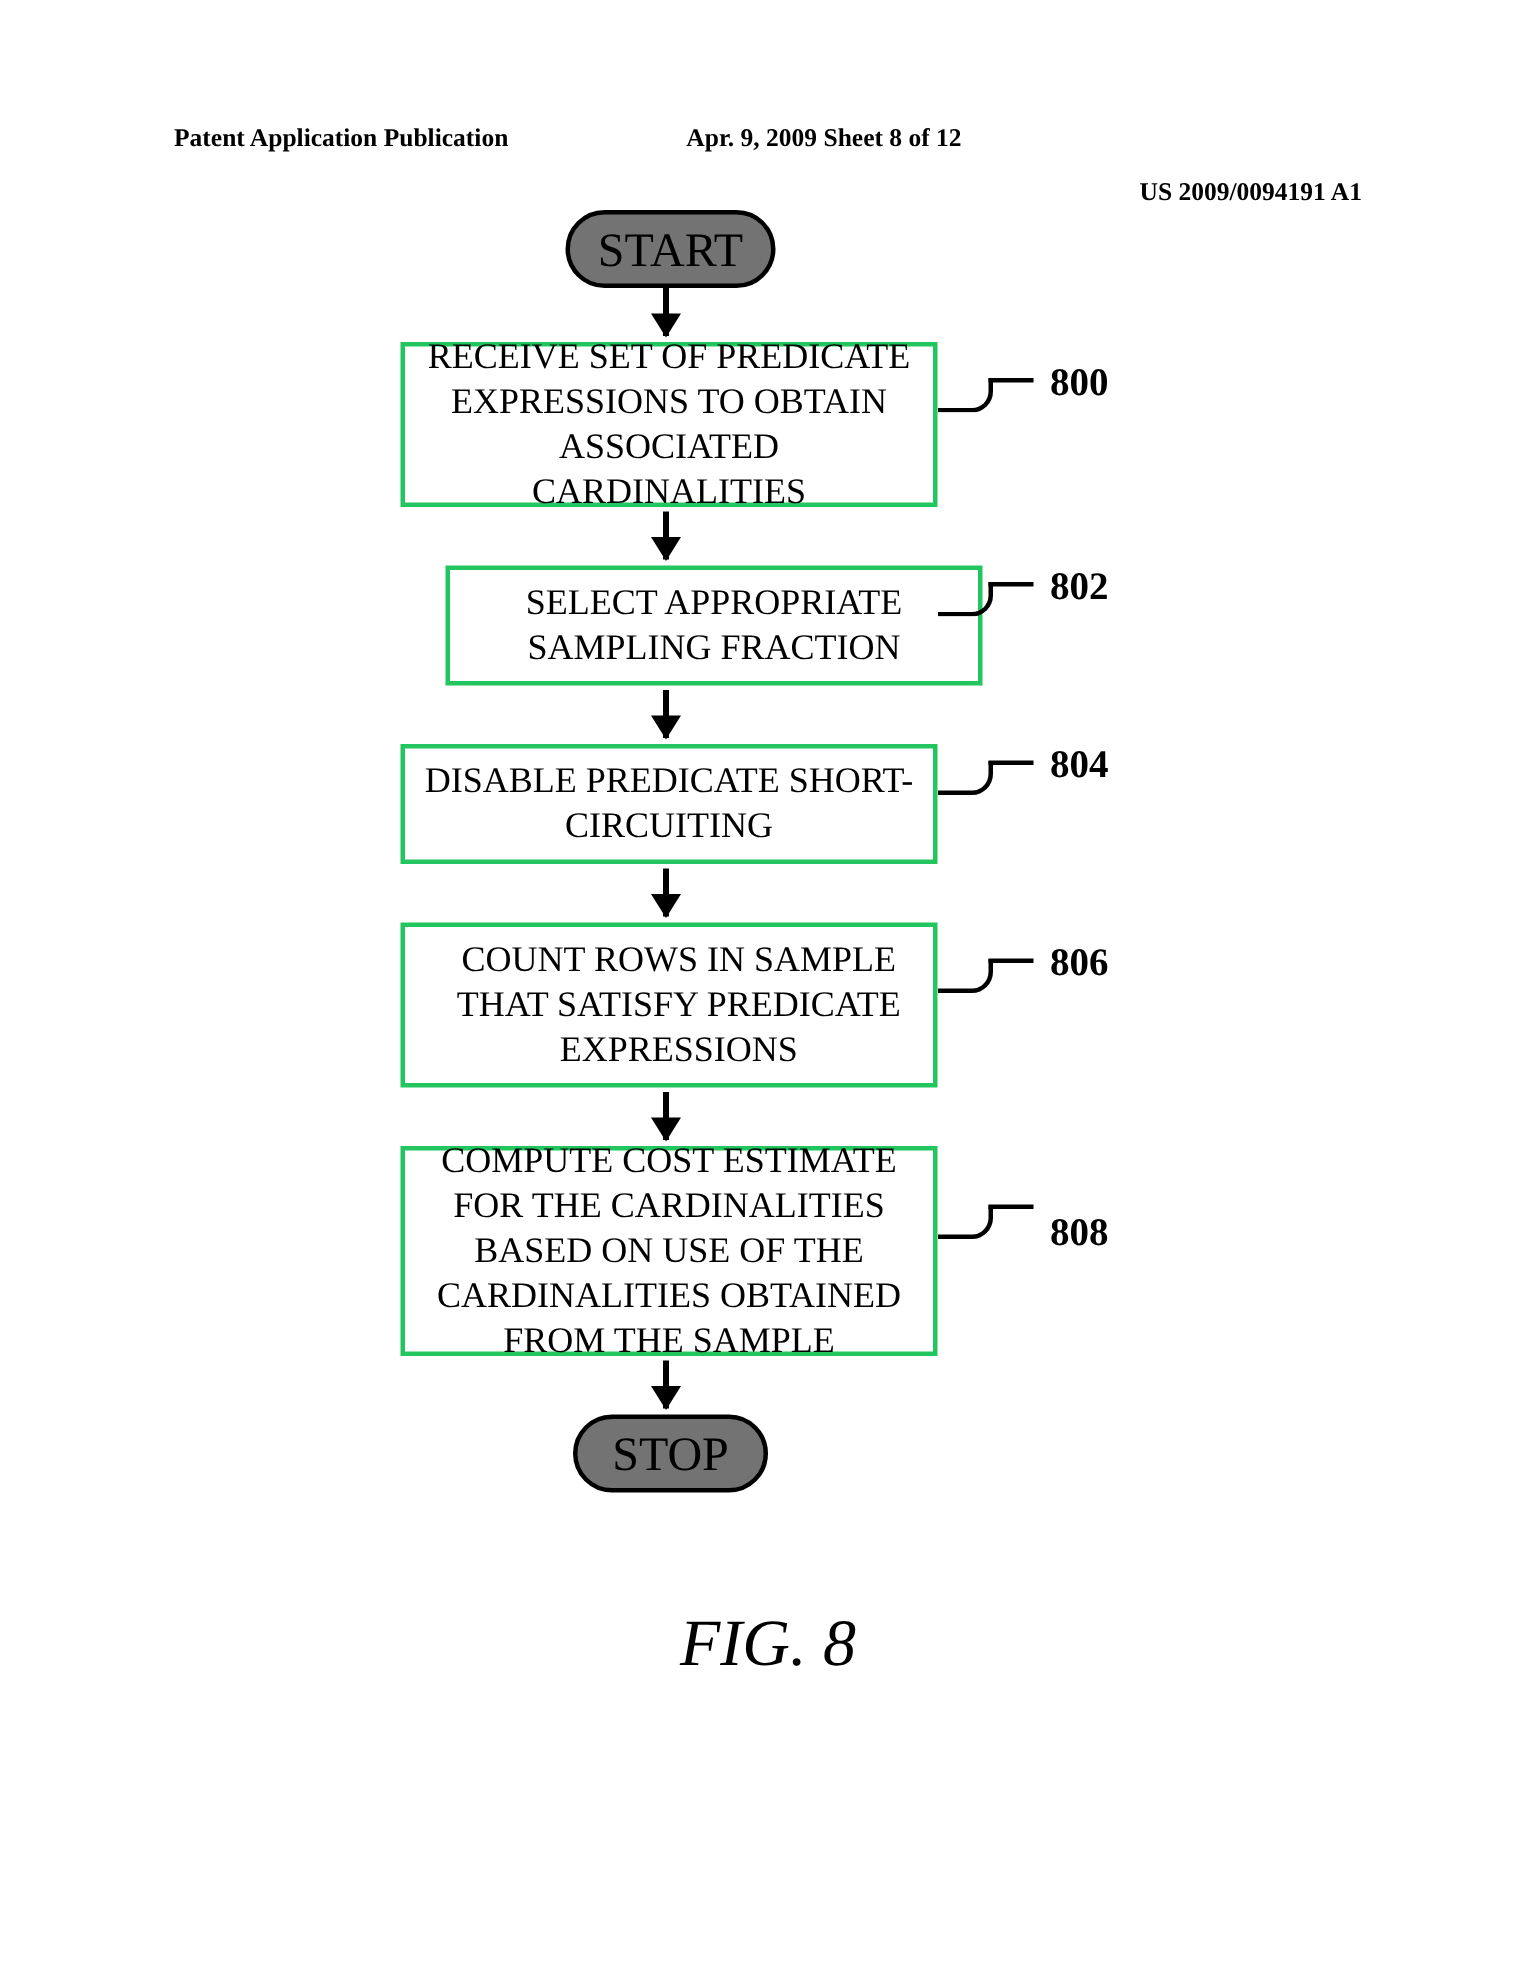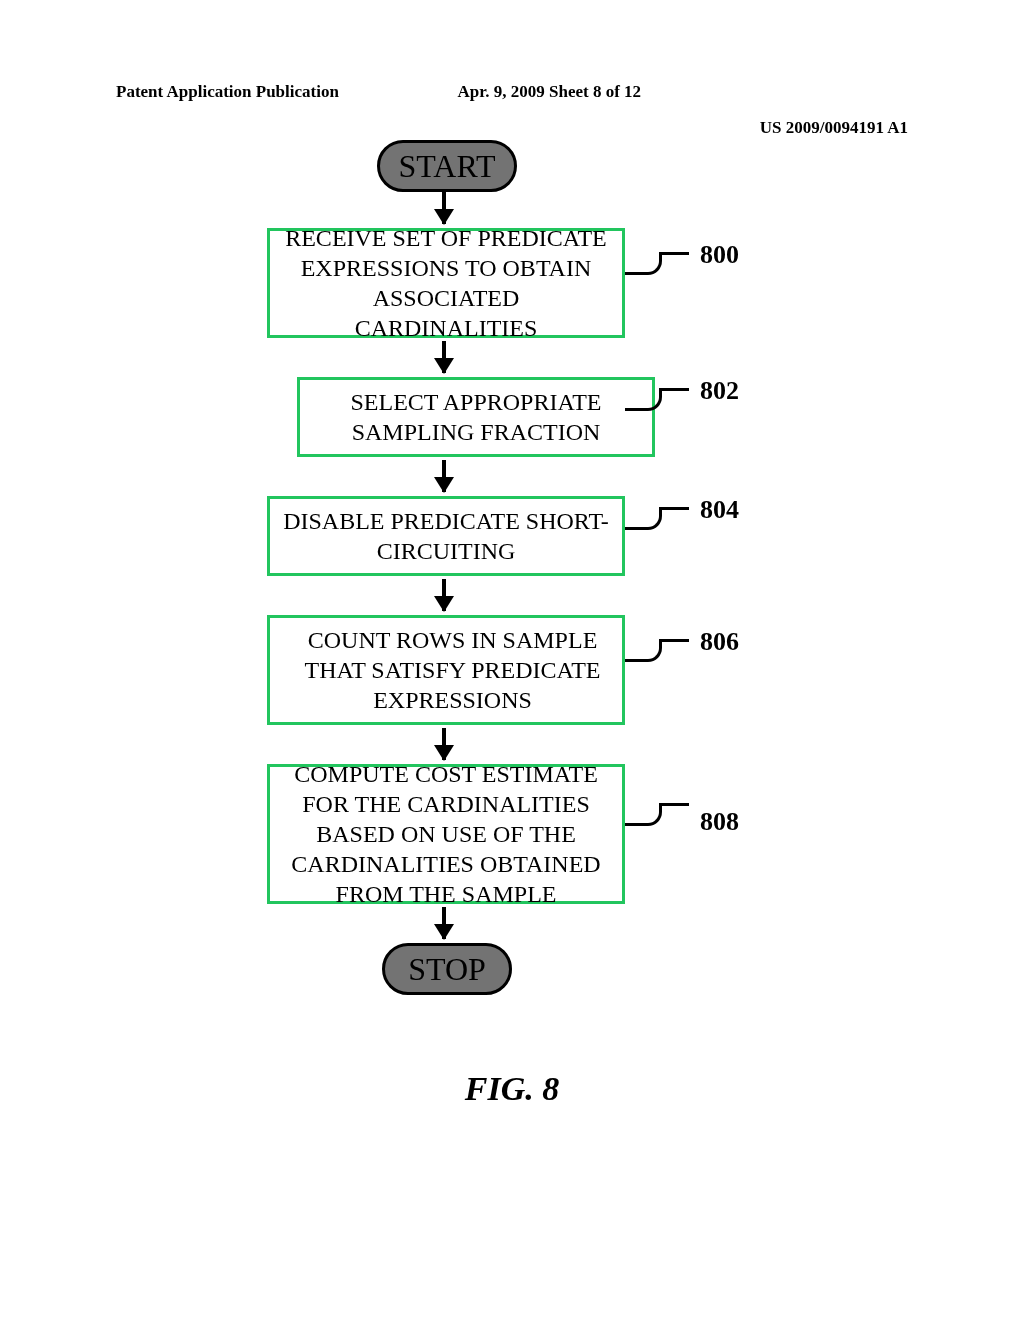--- a/index.html
+++ b/index.html
@@ -68,23 +68,23 @@
     padding: 6px 10px;
     box-sizing: border-box;
   }
   .ref-label {
     position: absolute;
     font-weight: bold;
     font-size: 26px;
   }
   .fig-caption {
     position: absolute;
-    font-weight: bold;
+    font-weight: normal;
     font-style: italic;
-    font-size: 34px;
+    font-size: 44px;
     width: 1024px;
     text-align: center;
   }
 
   
   .arrow {
     position: absolute;
     width: 4px;
     background: #000;
   }

